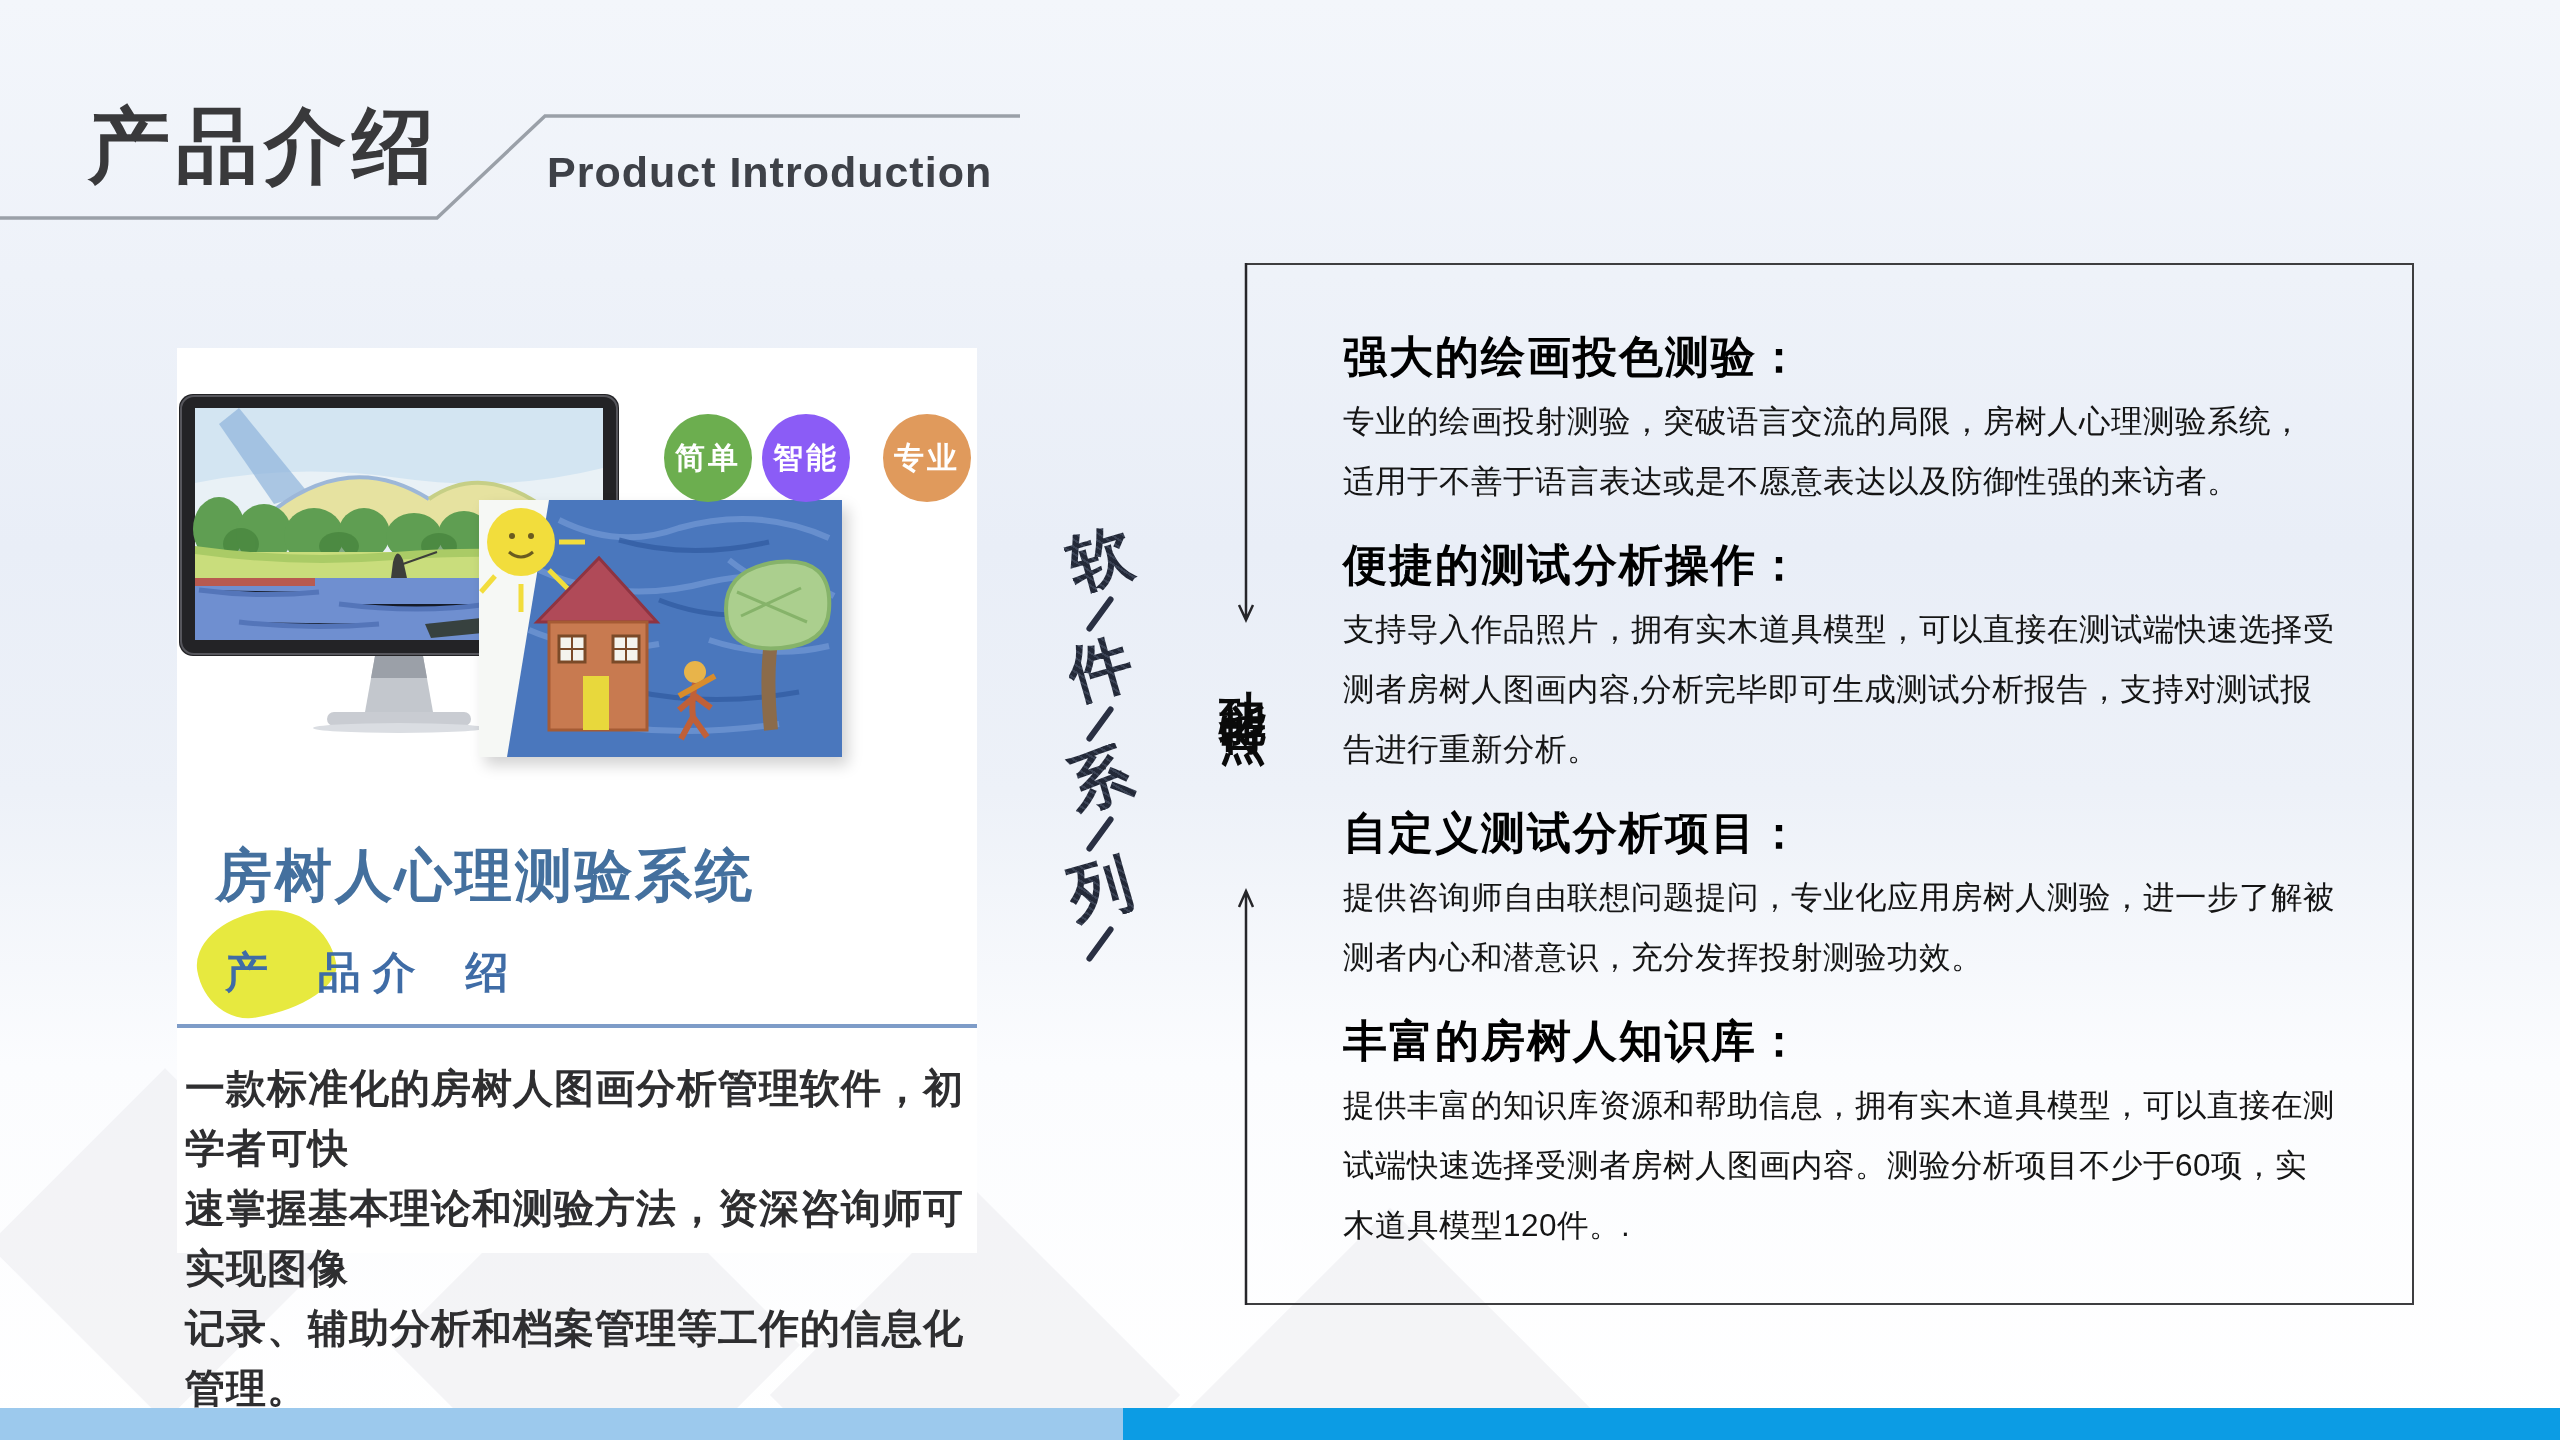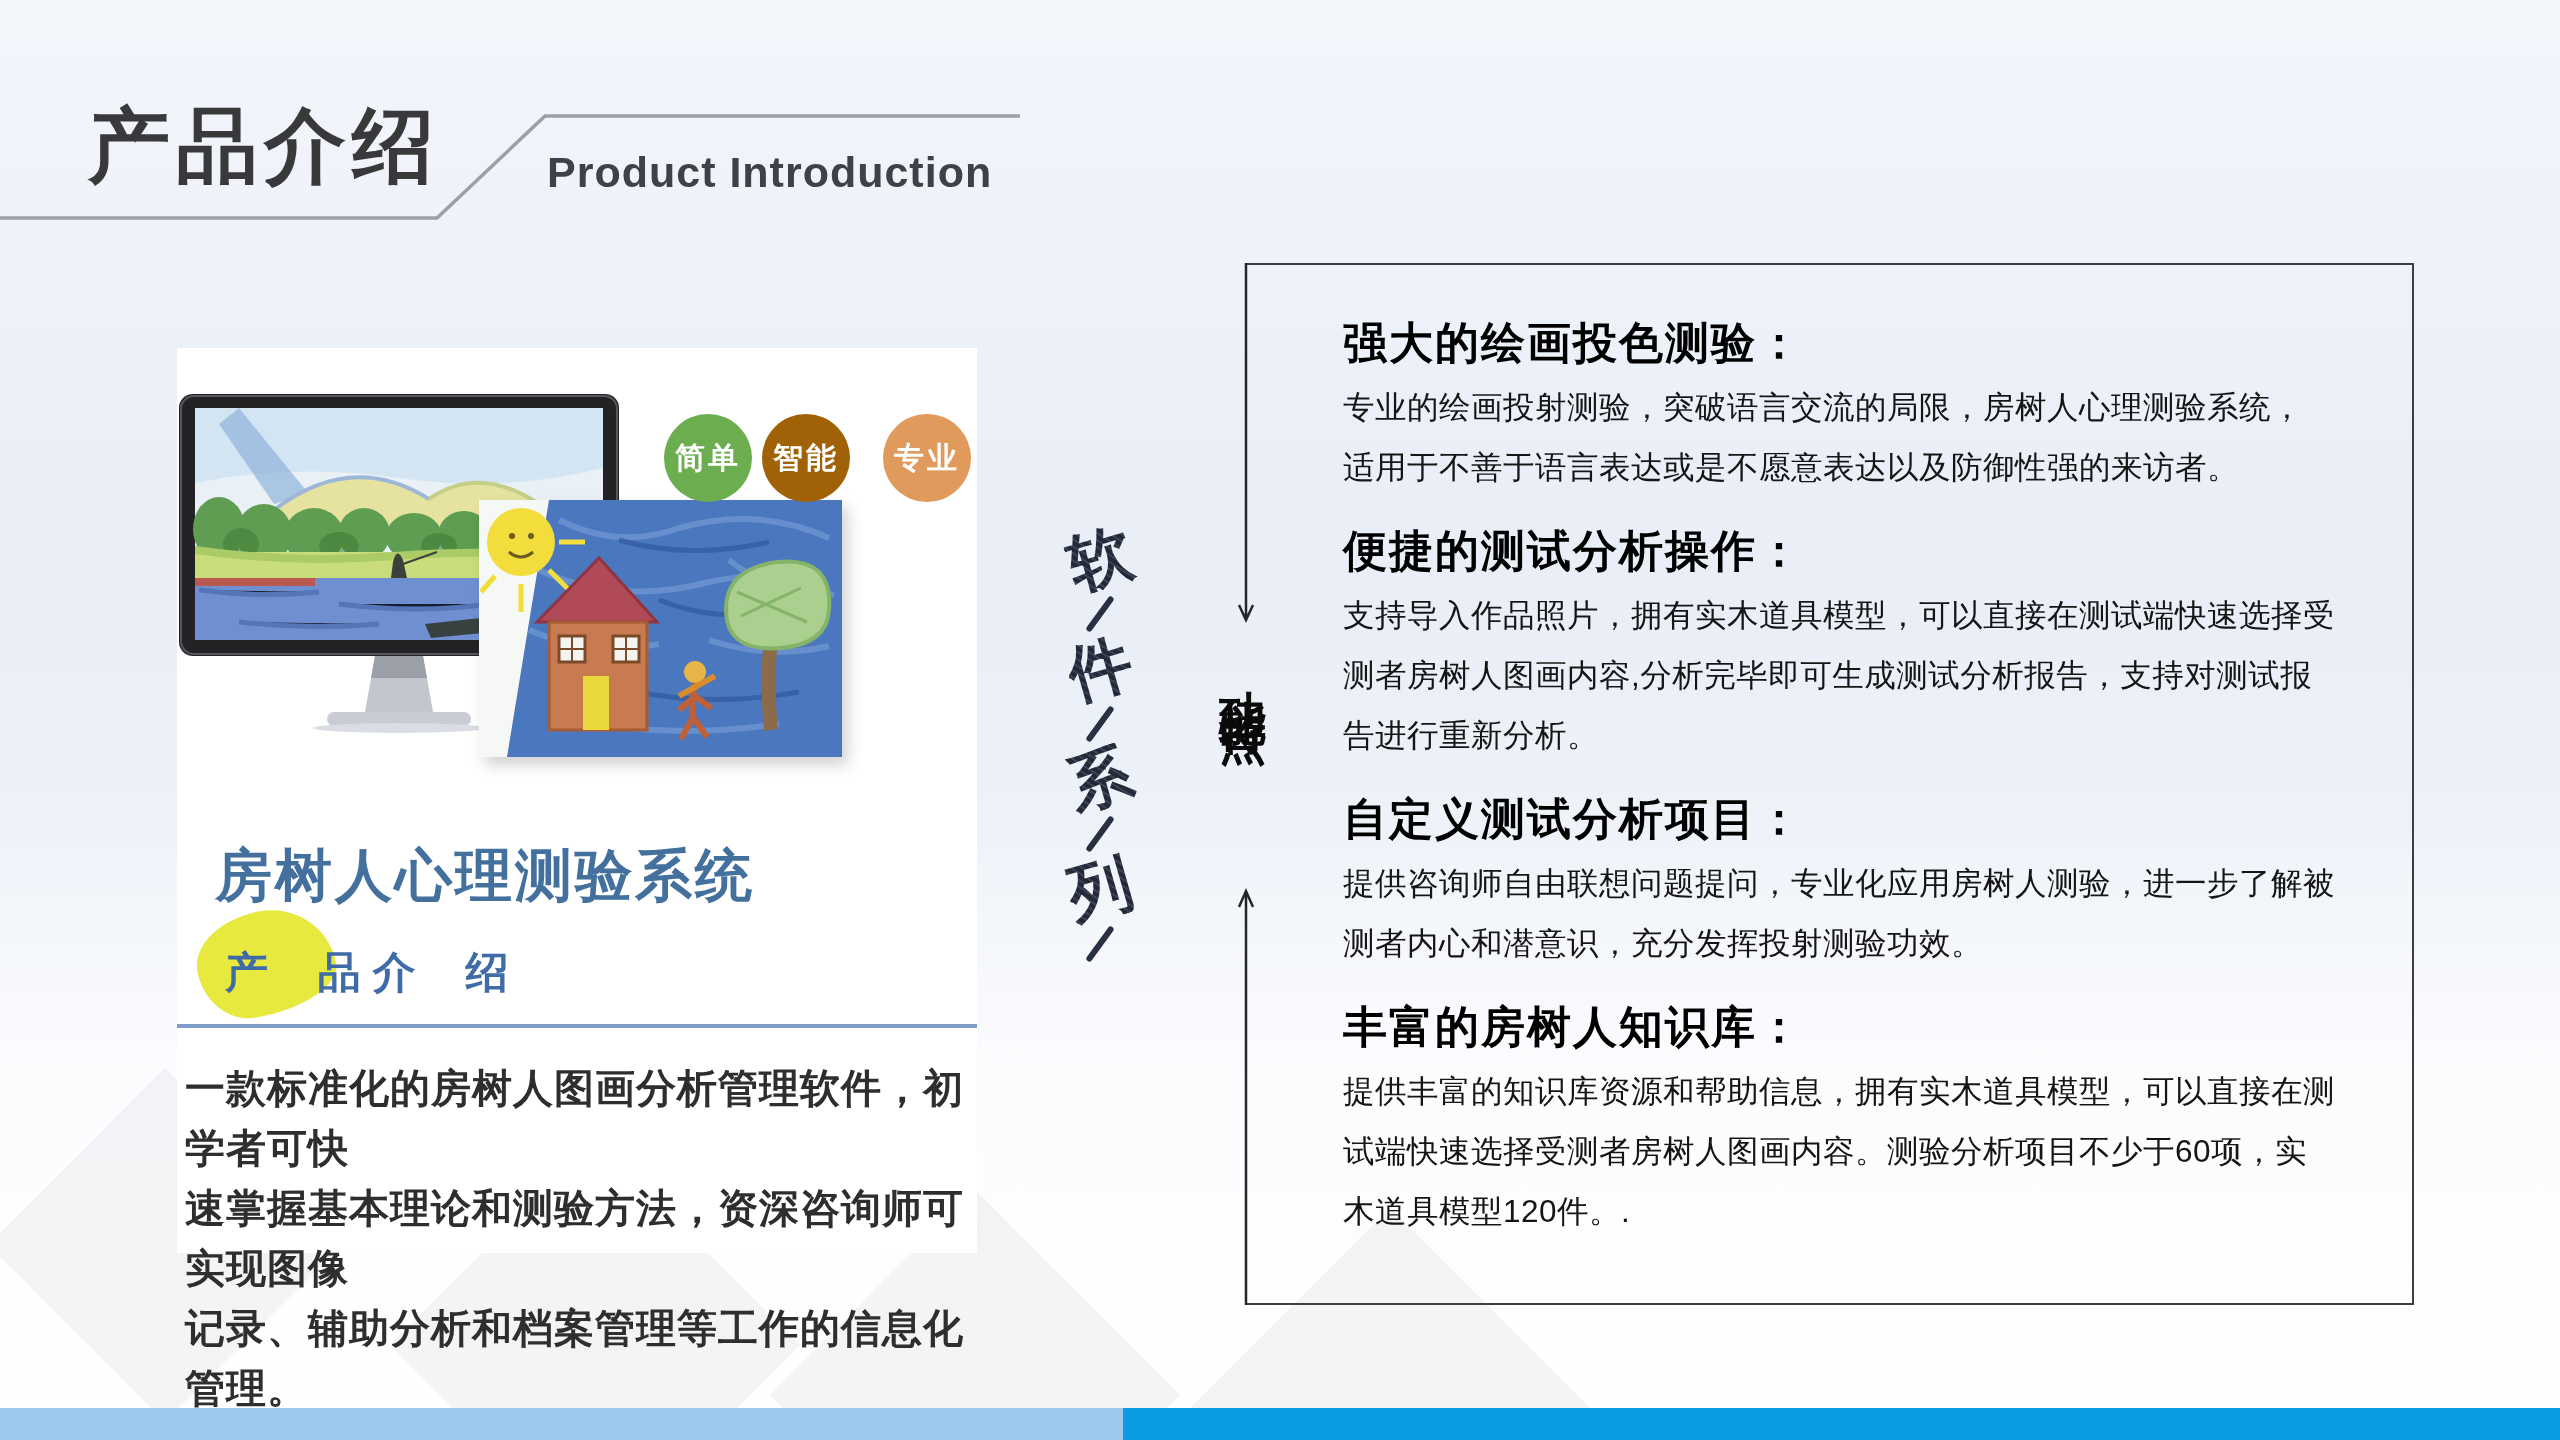--- a/index.html
+++ b/index.html
@@ -37,21 +37,21 @@
 
   
   .feat-label{left:1212px;top:652px;height:230px;writing-mode:vertical-rl;text-orientation:upright;
     font-size:47px;font-weight:900;color:#0a0a0a;letter-spacing:9px;z-index:3;}
   .arrow{z-index:2;}
 
   
   .fbox{left:1246px;top:263px;width:1168px;height:1042px;border:2px solid #3e3e40;border-left:none;
     box-sizing:border-box;z-index:1;}
   .fbox-inner{position:absolute;left:97px;top:50px;width:1010px;}
-  .fhead{font-size:44px;line-height:56px;font-weight:900;color:#000;letter-spacing:2px;margin:0 0 6px 0;}
+  .fhead{font-size:44px;line-height:56px;font-weight:900;color:#000;letter-spacing:2px;margin:14px 0 6px 0;}
   .fbody{font-size:31.5px;line-height:60px;color:#151515;letter-spacing:.5px;margin:0 0 26px 0;font-weight:400;}
 
   
   .bar-light{left:0;top:1408px;width:1123px;height:32px;background:#9cc9ed;z-index:4;}
   .bar-bright{left:1123px;top:1408px;width:1437px;height:32px;background:#0c9ce4;z-index:4;}
 </style>
 </head>
 <body>
 
 <div class="slide">
@@ -159,21 +159,21 @@
       <path d="M258,92 l70,30 M262,116 l60,-28" stroke="#86b36a" stroke-width="3"></path>
 
       <circle cx="216" cy="172" r="11" fill="#e8b44a"></circle>
       <path d="M216,183 q-4,22 -2,34 M216,196 l-16,14 M216,196 l16,12 M214,217 l-12,22 M214,217 l14,20" stroke="#c06038" stroke-width="6" fill="none"></path>
       <path d="M200,196 l36,-20" stroke="#d88c2c" stroke-width="6"></path>
     </svg>
 
     <div class="badge" style="left:487px;top:66px;background:#6cae4f;">
       <span>简单</span>
     </div>
-    <div class="badge" style="left:585px;top:66px;background:#a16207;">
+    <div class="badge" style="left:585px;top:66px;background:#8b5cf6;">
       <span>智能</span>
     </div>
     <div class="badge" style="left:706px;top:66px;background:#e09a5c;">
       <span>专业</span>
     </div>
 
     <div class="card-title">房树人心理测验系统</div>
     <div class="blob"></div>
     <div class="card-sub"><span>产 品</span><span>介 绍</span></div>
     <div class="card-hr"></div>

